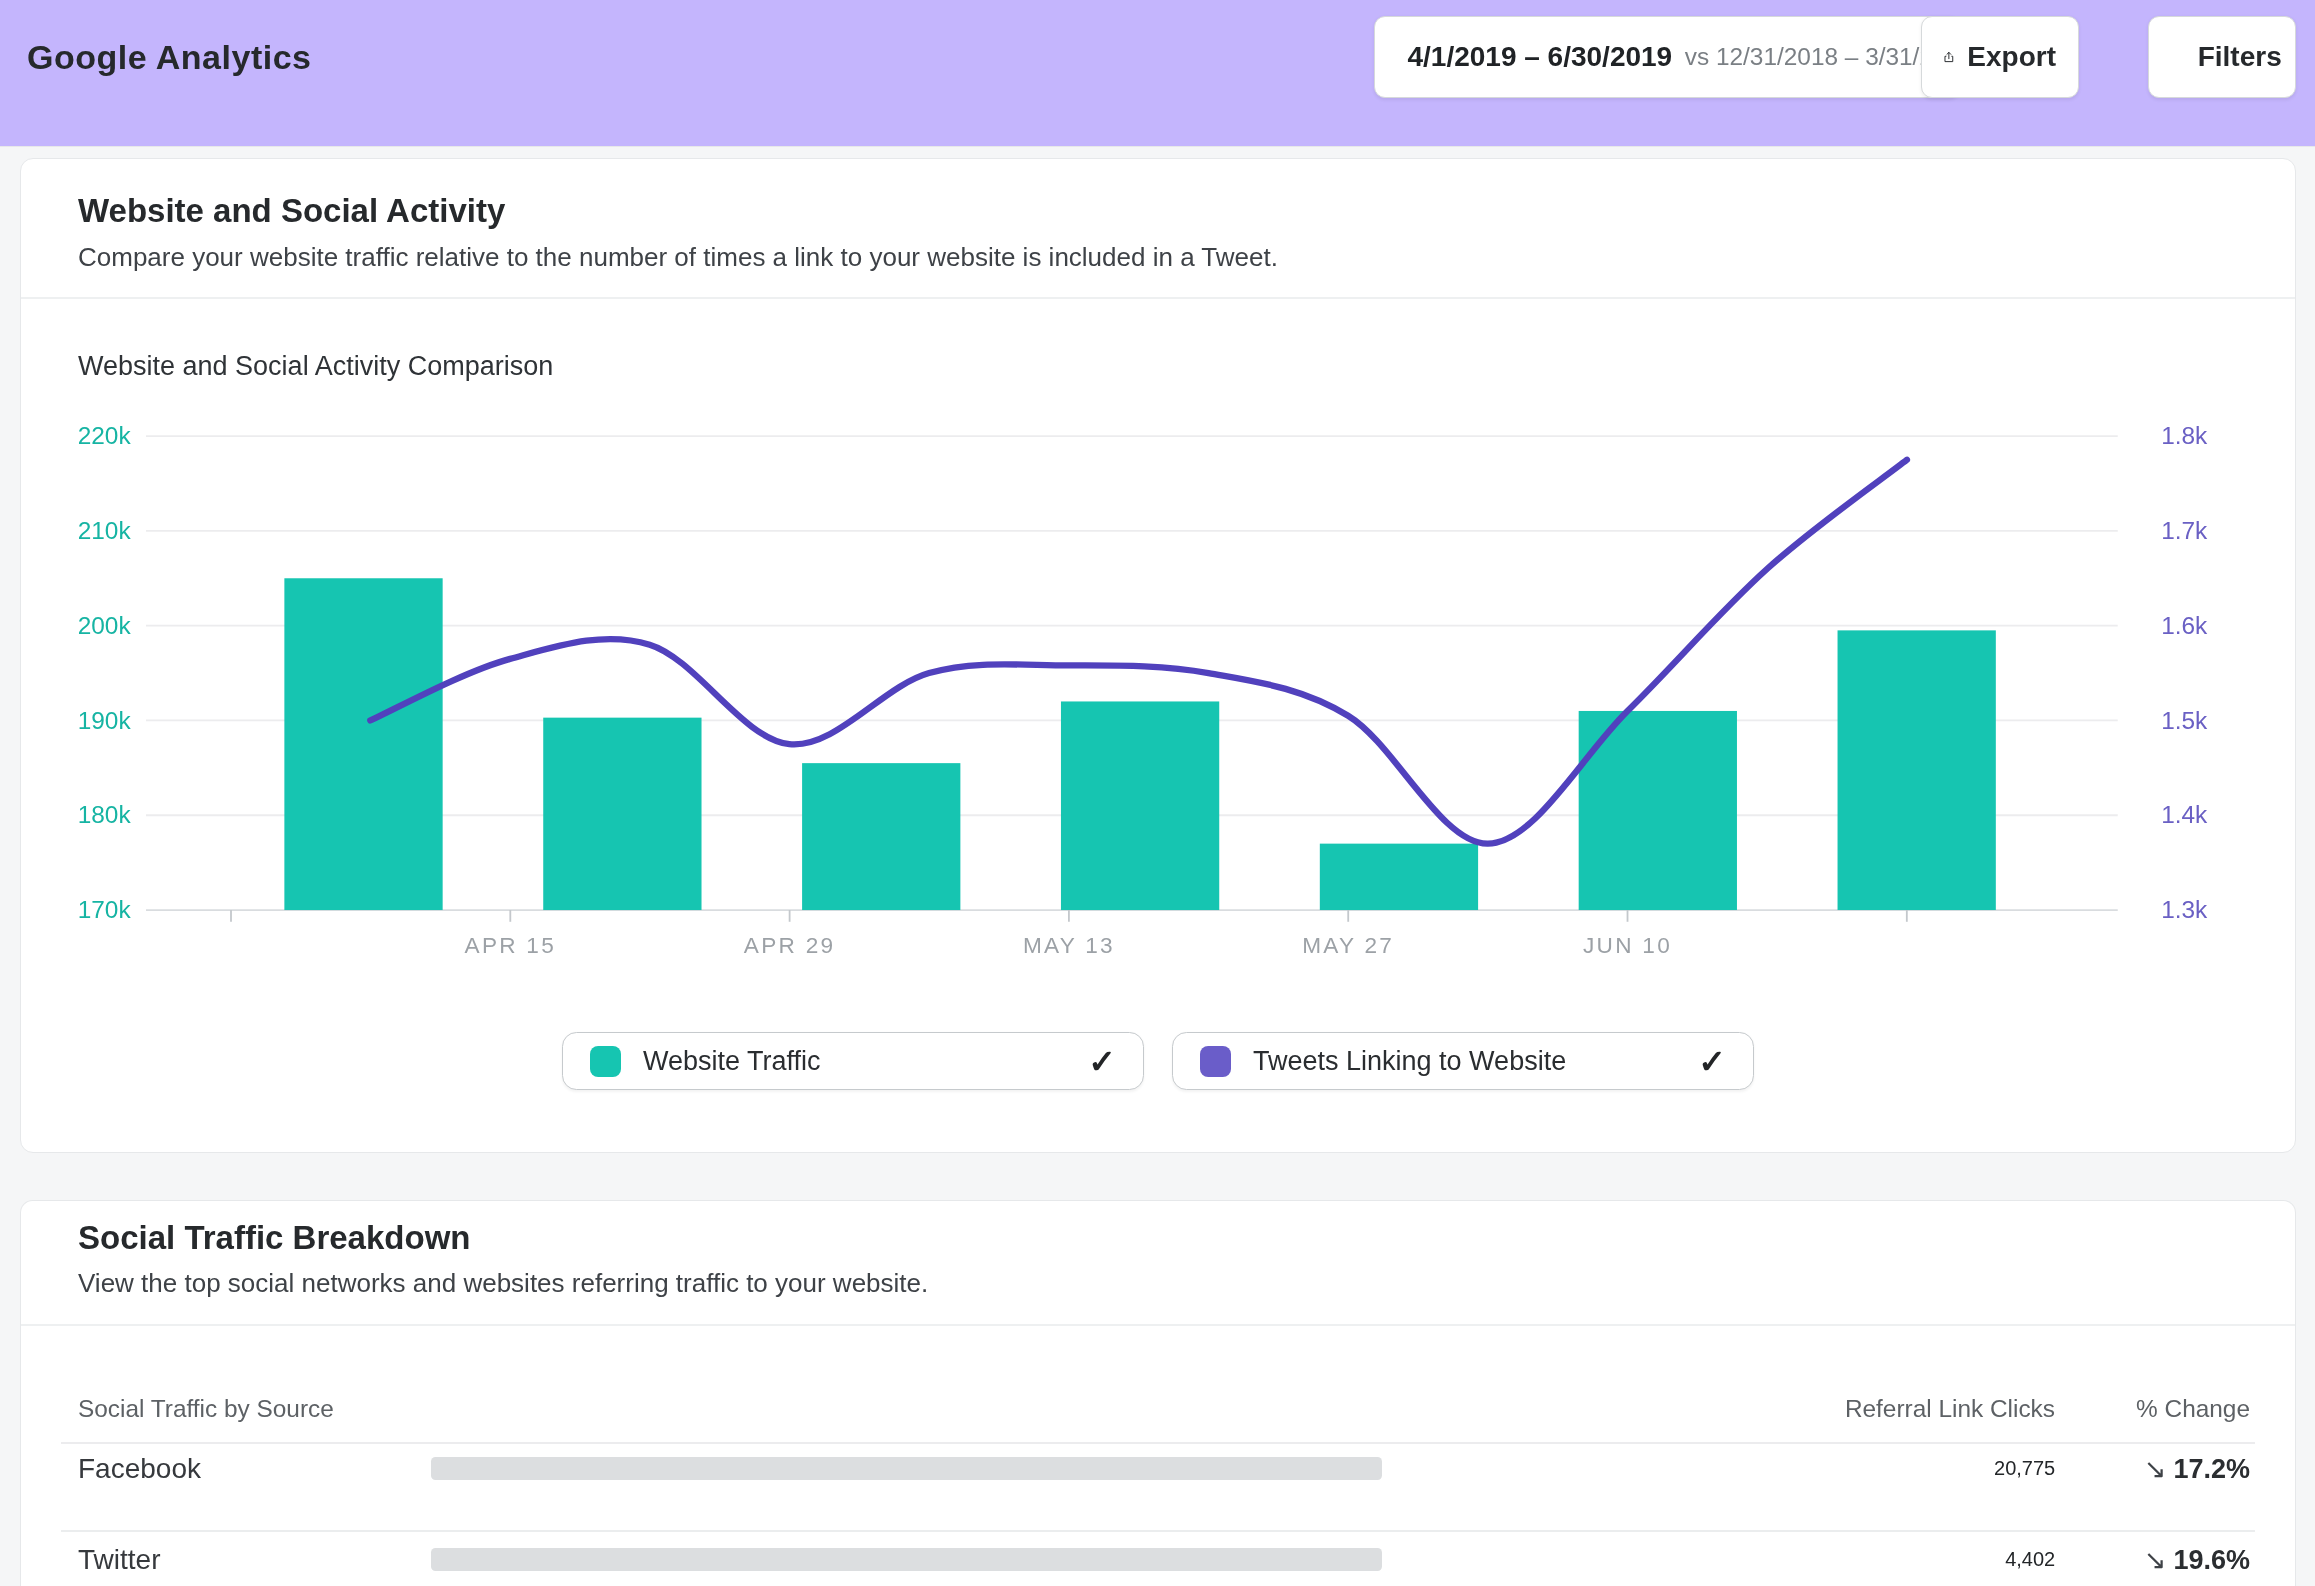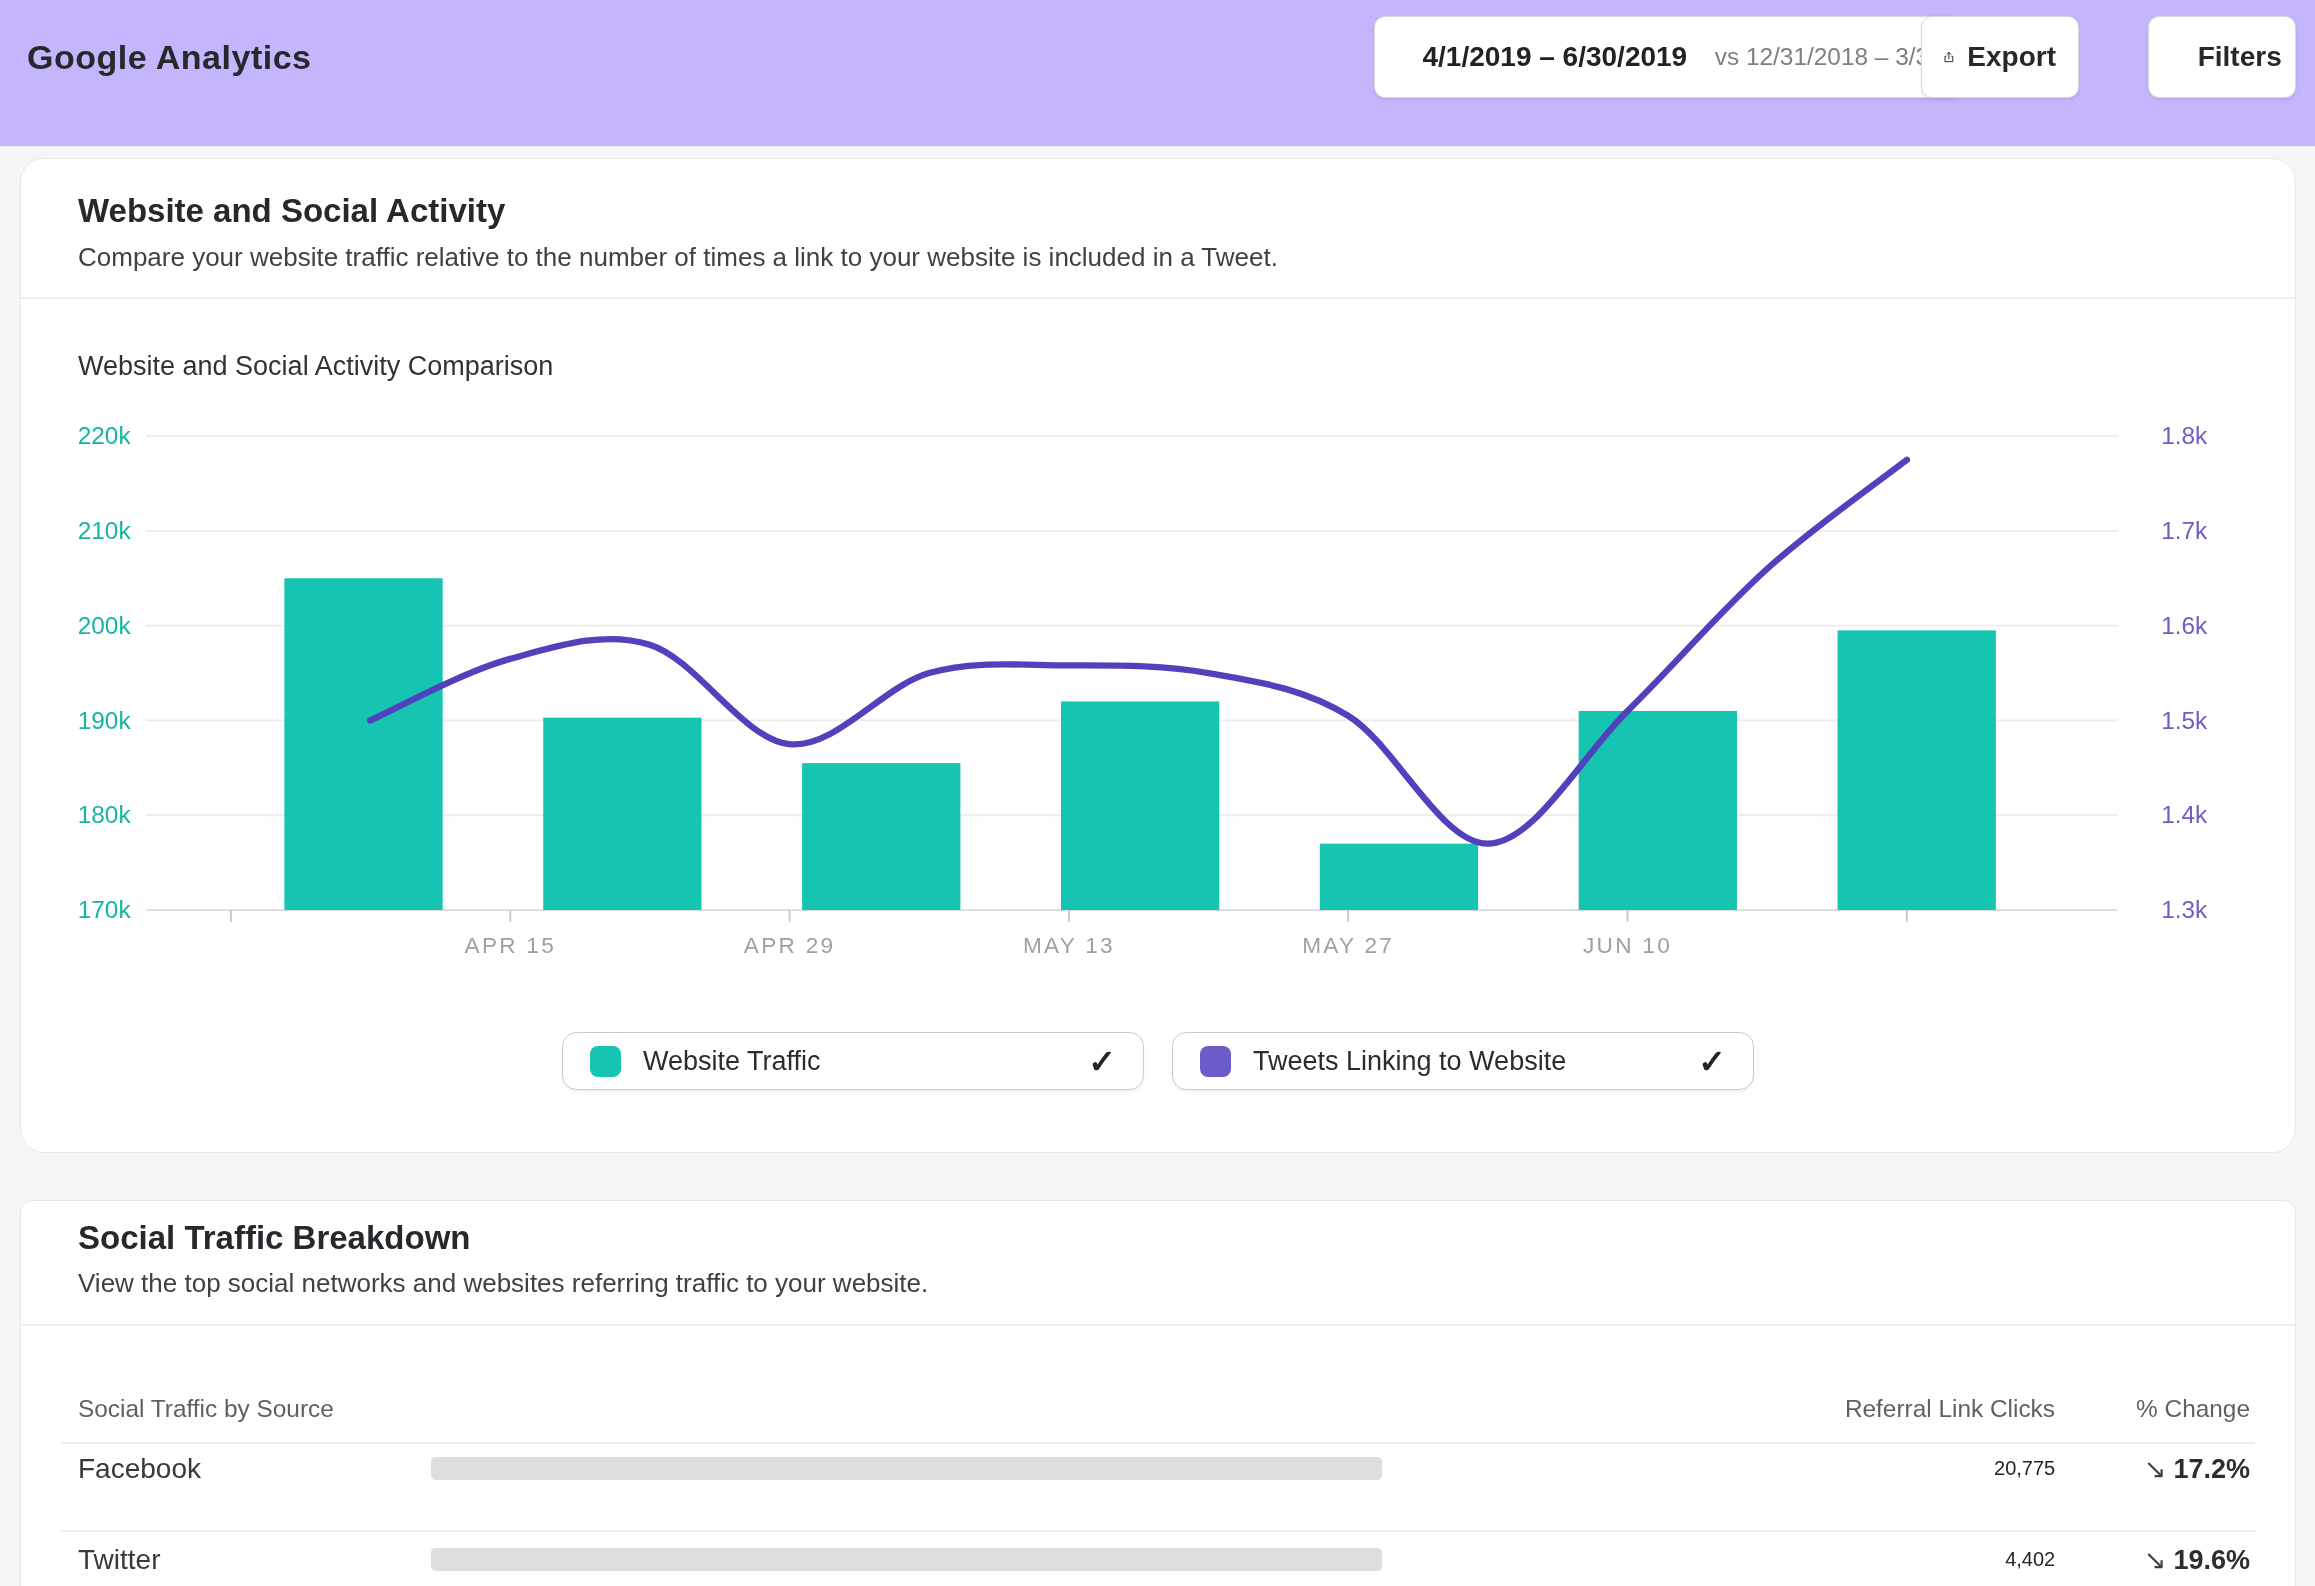--- a/index.html
+++ b/index.html
@@ -5,30 +5,30 @@
   * { margin:0; padding:0; box-sizing:border-box; }
   html,body { width:2316px; height:1587px; overflow:hidden; }
   body { font-family:"Liberation Sans", sans-serif; background:#f5f6f7; position:relative; }
 
   
   .app-header { position:absolute; left:0; top:0; width:2316px; height:147px;
                 background:#c4b5fd; border-bottom:1.8px solid #e7e8ea; }
   .app-title { position:absolute; left:27px; top:38px; font-size:34px; font-weight:bold; color:#26292c; letter-spacing:0.5px; }
   .hbtn { position:absolute; top:16.3px; height:82px; background:#ffffff; border:1.8px solid #d6d9db;
           border-radius:11px; box-shadow:0 1.8px 3.6px rgba(0,0,0,.07); display:flex; align-items:center; cursor:pointer; }
-  .btn-date    { left:1374px; width:586px; padding:0 23.5px; gap:24px; }
+  .btn-date    { left:1374px; width:586px; padding:0 23.5px; gap:9px; }
   .btn-export  { left:1921px; width:158px; padding:0 22px; gap:13.6px; }
   .btn-filters { left:2148px; width:148px; padding:0 36px; gap:12.7px; }
   .date-primary { font-size:28px; font-weight:bold; color:#202326; white-space:nowrap; }
   .date-compare { font-size:24.4px; color:#7a7f84; white-space:nowrap; margin-left:3.6px; }
   .hbtn-label { font-size:28px; font-weight:bold; color:#26292c; }
 
   
   .card { position:absolute; left:20px; width:2276px; background:#ffffff;
-          border:1.8px solid #e6e8ea; border-radius:24px; }
+          border:1.8px solid #e6e8ea; border-radius:13px; }
   .card-activity { top:158px; height:995px; }
   .card-social   { top:1200px; height:425px; border-bottom:none; border-radius:12.7px 12.7px 0 0; }
   .card-title { position:absolute; left:57px; font-size:33px; font-weight:bold; color:#26292c; }
   .card-subtitle { position:absolute; left:57px; font-size:26px; color:#3e4247; }
   .card-divider { position:absolute; left:0; width:100%; height:1.8px; background:#eef0f1; }
 
   
   .chart-title { position:absolute; left:57px; top:192px; font-size:27px; color:#2f3337; }
   #chart-svg { position:absolute; left:-20px; top:240px; }
 

